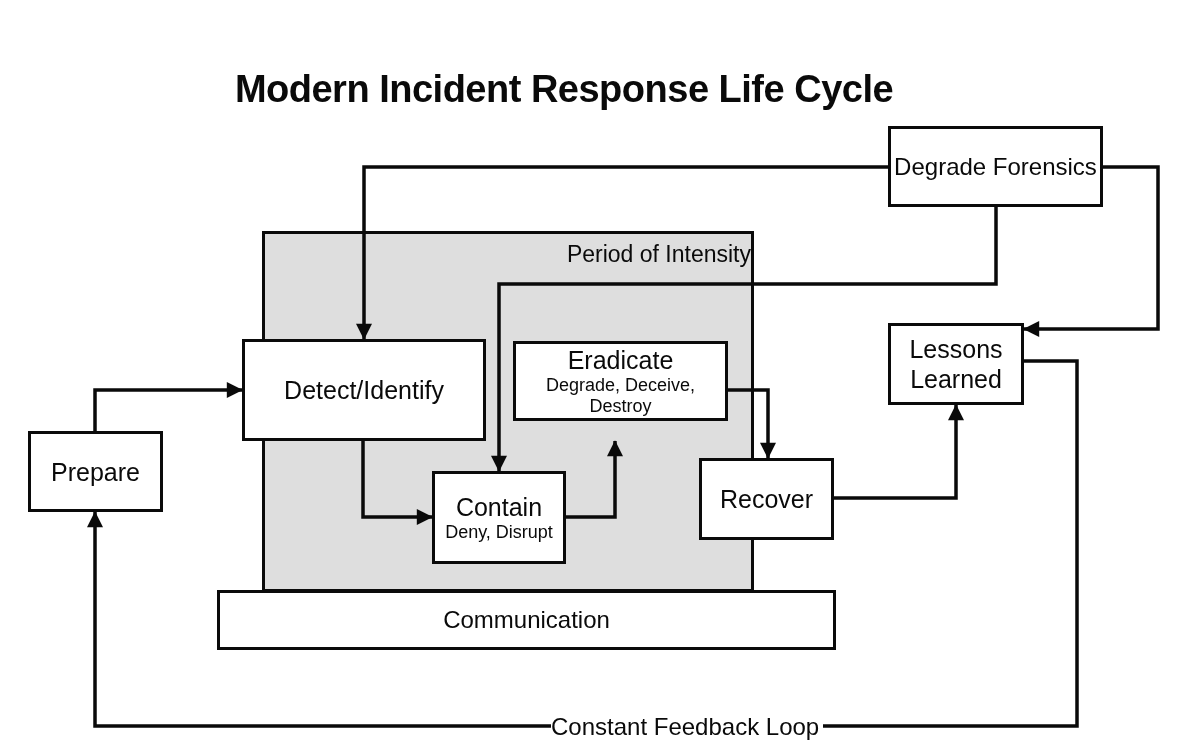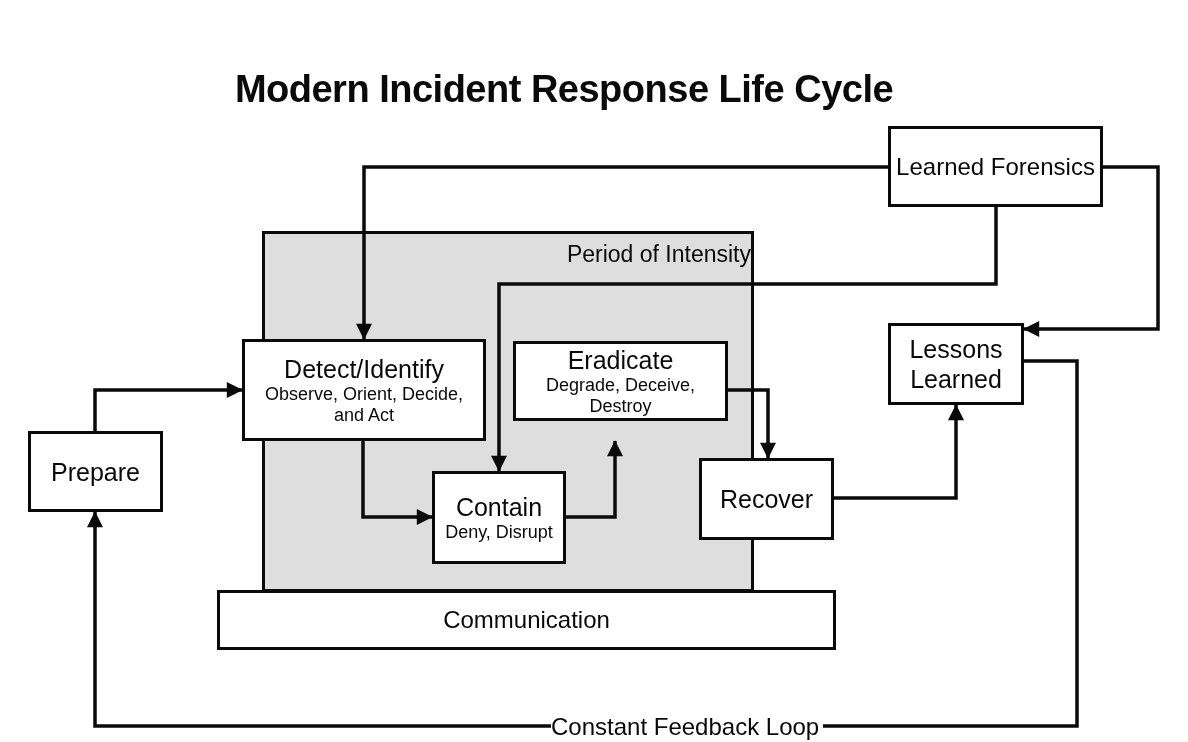--- a/index.html
+++ b/index.html
@@ -120,39 +120,38 @@
     <path class="wire" d="M 1103 139 L 1158 139 L 1158 301 L 1024 301" marker-end="url(#ah)"></path>
     <path class="wire" d="M 1024 333 L 1077 333 L 1077 698 L 95 698 L 95 484" marker-end="url(#ah)"></path>
   </svg>
 
   <div class="node node-prepare">
     <div class="nlabel">Prepare</div>
   </div>
 
   <div class="node node-detect">
     <div class="nlabel">Detect/Identify</div>
-    <div class="nsub">Observe, Orient, Decide, and Act</div>
   </div>
 
   <div class="node node-eradicate">
     <div class="nlabel">Eradicate</div>
     <div class="nsub">Degrade, Deceive, Destroy</div>
   </div>
 
   <div class="node node-recover">
     <div class="nlabel">Recover</div>
   </div>
 
   <div class="node node-contain">
     <div class="nlabel">Contain</div>
     <div class="nsub">Deny, Disrupt</div>
   </div>
 
   <div class="node node-digital-forensics">
-    <div class="nlabel" style="font-size:24px;">Learned Forensics</div>
+    <div class="nlabel" style="font-size:24px;">Degrade Forensics</div>
   </div>
 
   <div class="node node-lessons-learned">
     <div class="nlabel">Lessons Learned</div>
   </div>
 
   <div class="communication-bar">
     <span>Communication</span>
   </div>
 

